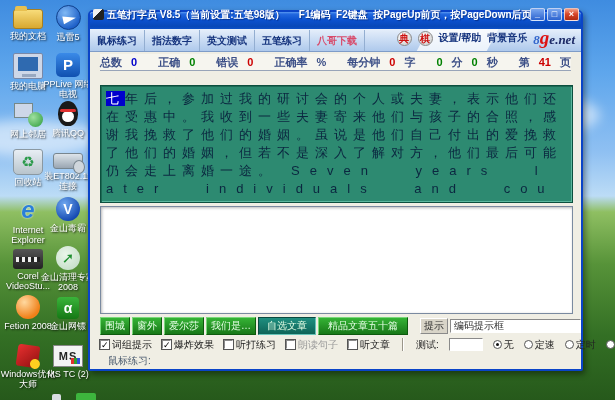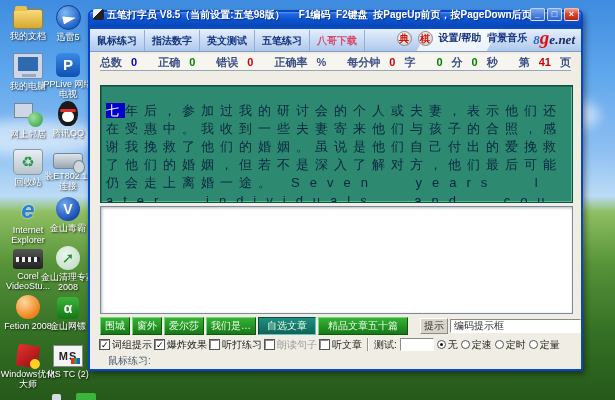--- a/index.html
+++ b/index.html
@@ -147,21 +147,21 @@
     background:#f0eee4; }
 
   .stats { position:absolute; left:10px; right:10px; top:2px; height:17px;
     display:flex; align-items:center; gap:9px; font-size:11px; font-weight:bold;
     color:#3c4f87; border-bottom:1px solid #98a4b8; background:#f6f5ef;
     white-space:nowrap; }
   .stats .sp { width:8px; }
   .v-blue { color:#0000cc; } .v-green{ color:#008000; } .v-red{ color:#cc0000; }
 
   .passage { position:absolute; left:10px; top:33px; width:473px; height:118px;
-    background:#2d8a71; border:1px solid #0c4f3e; padding:16px 5px;
+    background:#2d8a71; border:1px solid #0c4f3e; padding:4px 5px;
     box-shadow:inset 1px 1px 0 #1c6a55, inset -1px -1px 0 #5cb89e;
     overflow:hidden; }
   .tline { font-size:13px; line-height:18px; color:#0b2740; letter-spacing:6px;
     white-space:pre; overflow:hidden; }
   .tline .en { letter-spacing:10px; word-spacing:24px; }
   .tline .en.ind { margin-left:14px; }
   .hl { background:#0000cd; color:#fff; }
 
   .inputarea { position:absolute; left:10px; top:154px; width:473px; height:108px;
     background:#fff; border:1px solid #7a8aa0;
@@ -176,21 +176,21 @@
     border-color:#0a4a40 #66c4b8 #66c4b8 #0a4a40; padding:1px 8px; }
   .gbtn.wide { padding:1px 9px; }
   .hintlab { margin-left:10px; font-size:10px; color:#333; background:#d8d4c8;
     border:1px solid; border-color:#fff #8a8a8a #8a8a8a #fff; padding:0 3px;
     white-space:nowrap; }
   .hintbox { flex:1 1 auto; height:14px; font-size:10px; padding:0 3px;
     border:1px solid; border-color:#8a8a8a #fff #fff #8a8a8a; background:#fff;
     color:#333; font-family:Liberation Serif, serif; }
 
   .ctrlrow2 { position:absolute; left:10px; right:7px; top:285px; height:15px;
-    display:flex; align-items:center; gap:3px; font-size:10px; color:#222;
+    display:flex; align-items:center; gap:10px; font-size:10px; color:#222;
     white-space:nowrap; }
   .cb { display:flex; align-items:center; gap:3px; cursor:pointer; }
   .cb .box { width:9px; height:9px; background:#fff; border:1px solid;
     border-color:#8a8a8a #fff #fff #8a8a8a; outline:1px solid #555; font-size:9px;
     line-height:8px; text-align:center; color:#000; font-weight:bold; }
   .cb.checked .box::after { content:"✓"; }
   .cb.disabled { color:#9a9a9a; }
   .vsep { width:0; height:13px; border-left:1px solid #9a968a;
     border-right:1px solid #fff; margin:0 2px; }
   .testbox { width:34px; height:13px; border:1px solid;

